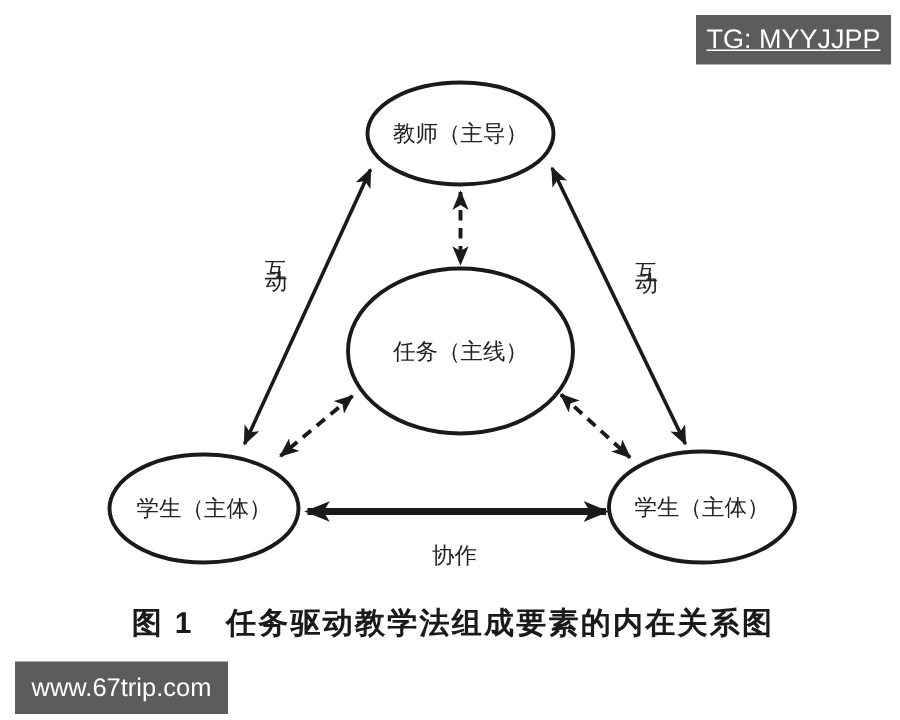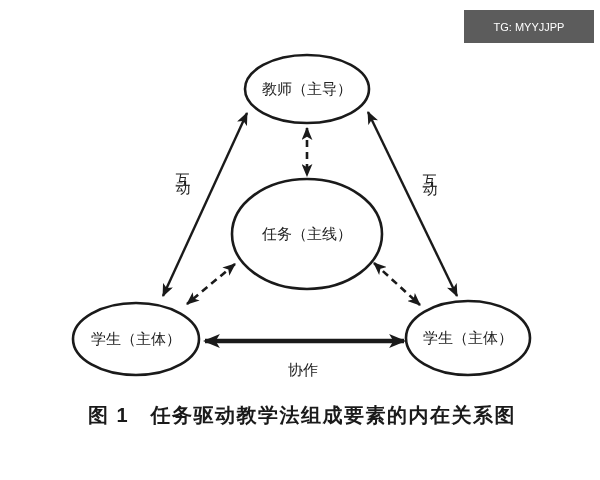--- a/index.html
+++ b/index.html
@@ -41,21 +41,21 @@
   .vlabel.left  { left: 173px; top: 162px; }
   .vlabel.right { left: 420px; top: 163px; }
   .badge {
     position: absolute;
     background: #5c5c5c;
     color: #ffffff;
     font-family: "Liberation Sans", sans-serif;
     display: flex; align-items: center; justify-content: center;
     white-space: nowrap;
   }
-  .badge.tg   { left: 464px; top: 10px;  width: 130px; height: 33px; font-size: 11px; }
+  .badge.tg   { left: 464px; top: 10px;  width: 130px; height: 33px; font-size: 18px; text-decoration: underline; }
   .badge.site { left: 10px;  top: 441px; width: 142px; height: 35px; font-size: 17px; }
 </style>
 </head>
 <body>
 
 <div class="stage">
 
   <svg class="diagram-svg" width="600" height="480" viewBox="0 0 600 480">
     <defs>
       <marker id="arrow" viewBox="0 0 12 10" markerWidth="13" markerHeight="11" refX="11" refY="5" orient="auto-start-reverse" markerUnits="userSpaceOnUse">
@@ -95,14 +95,15 @@
 
     <text class="edge-label" x="303" y="375">协作</text>
 
     <text class="caption-text" x="302" y="422">图 1　任务驱动教学法组成要素的内在关系图</text>
   </svg>
 
   <div class="vlabel left">互动</div>
   <div class="vlabel right">互动</div>
 
   <div class="badge tg">TG: MYYJJPP</div>
+  <div class="badge site">www.67trip.com</div>
 
 </div>
 
 </body></html>

